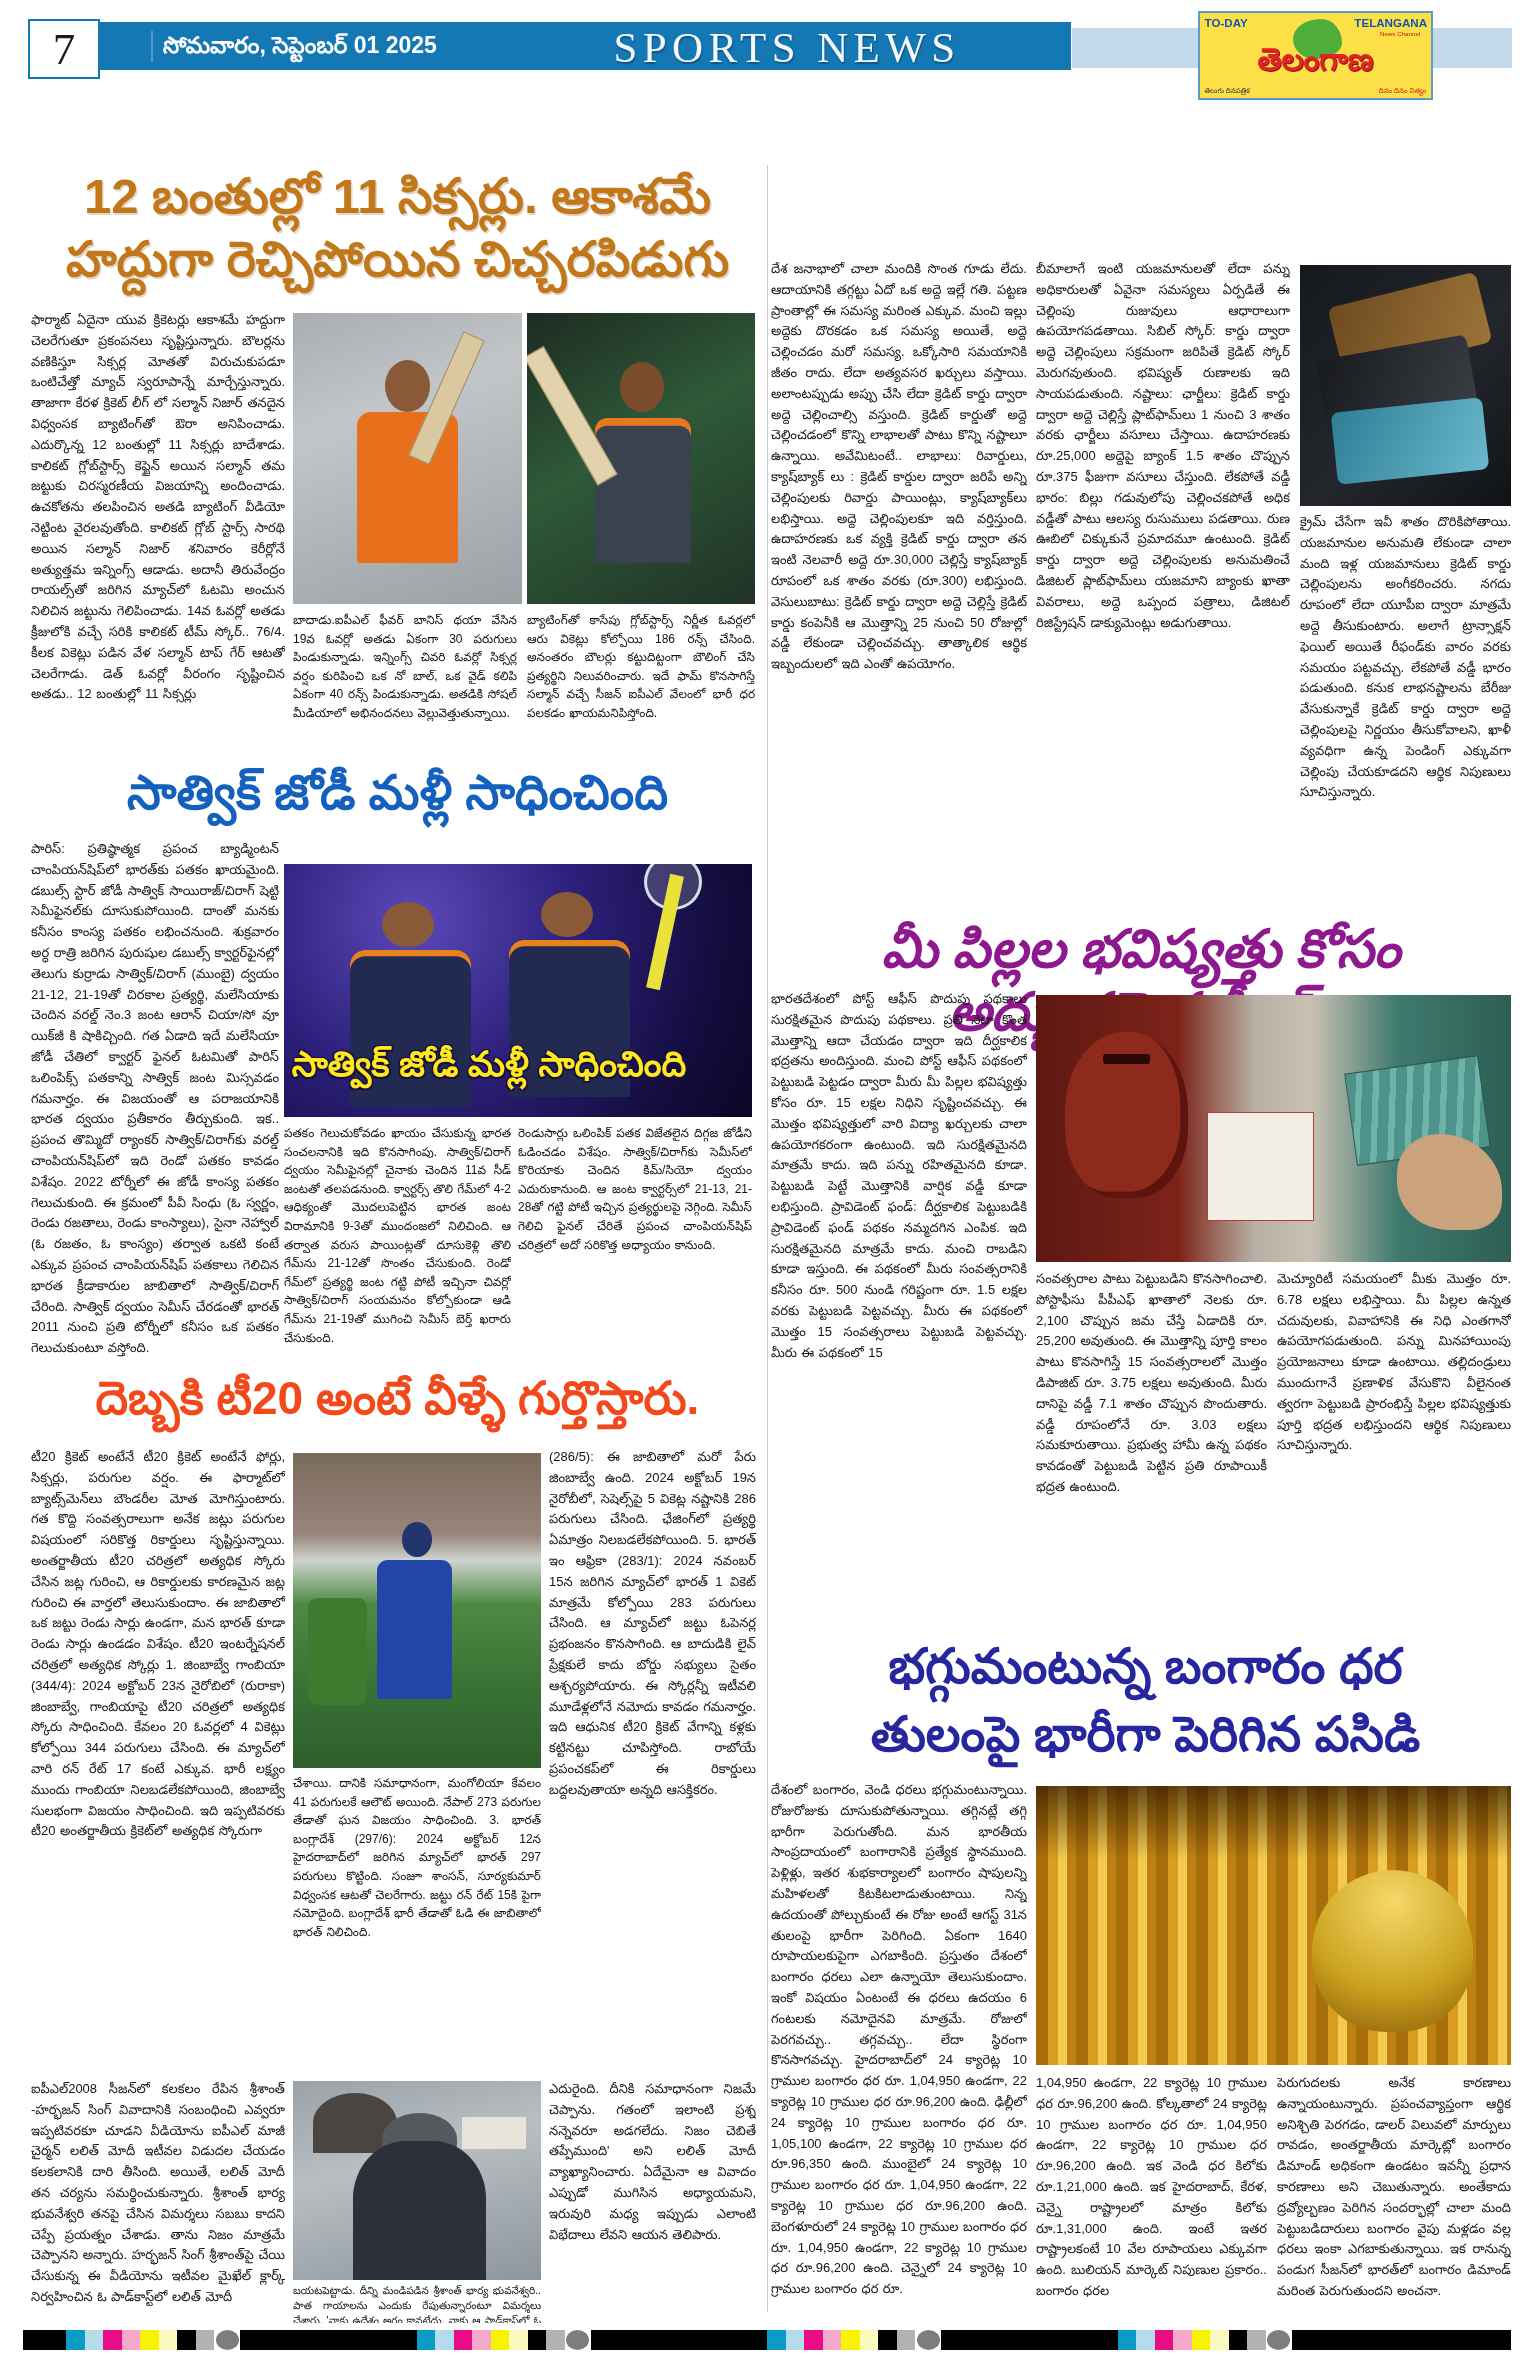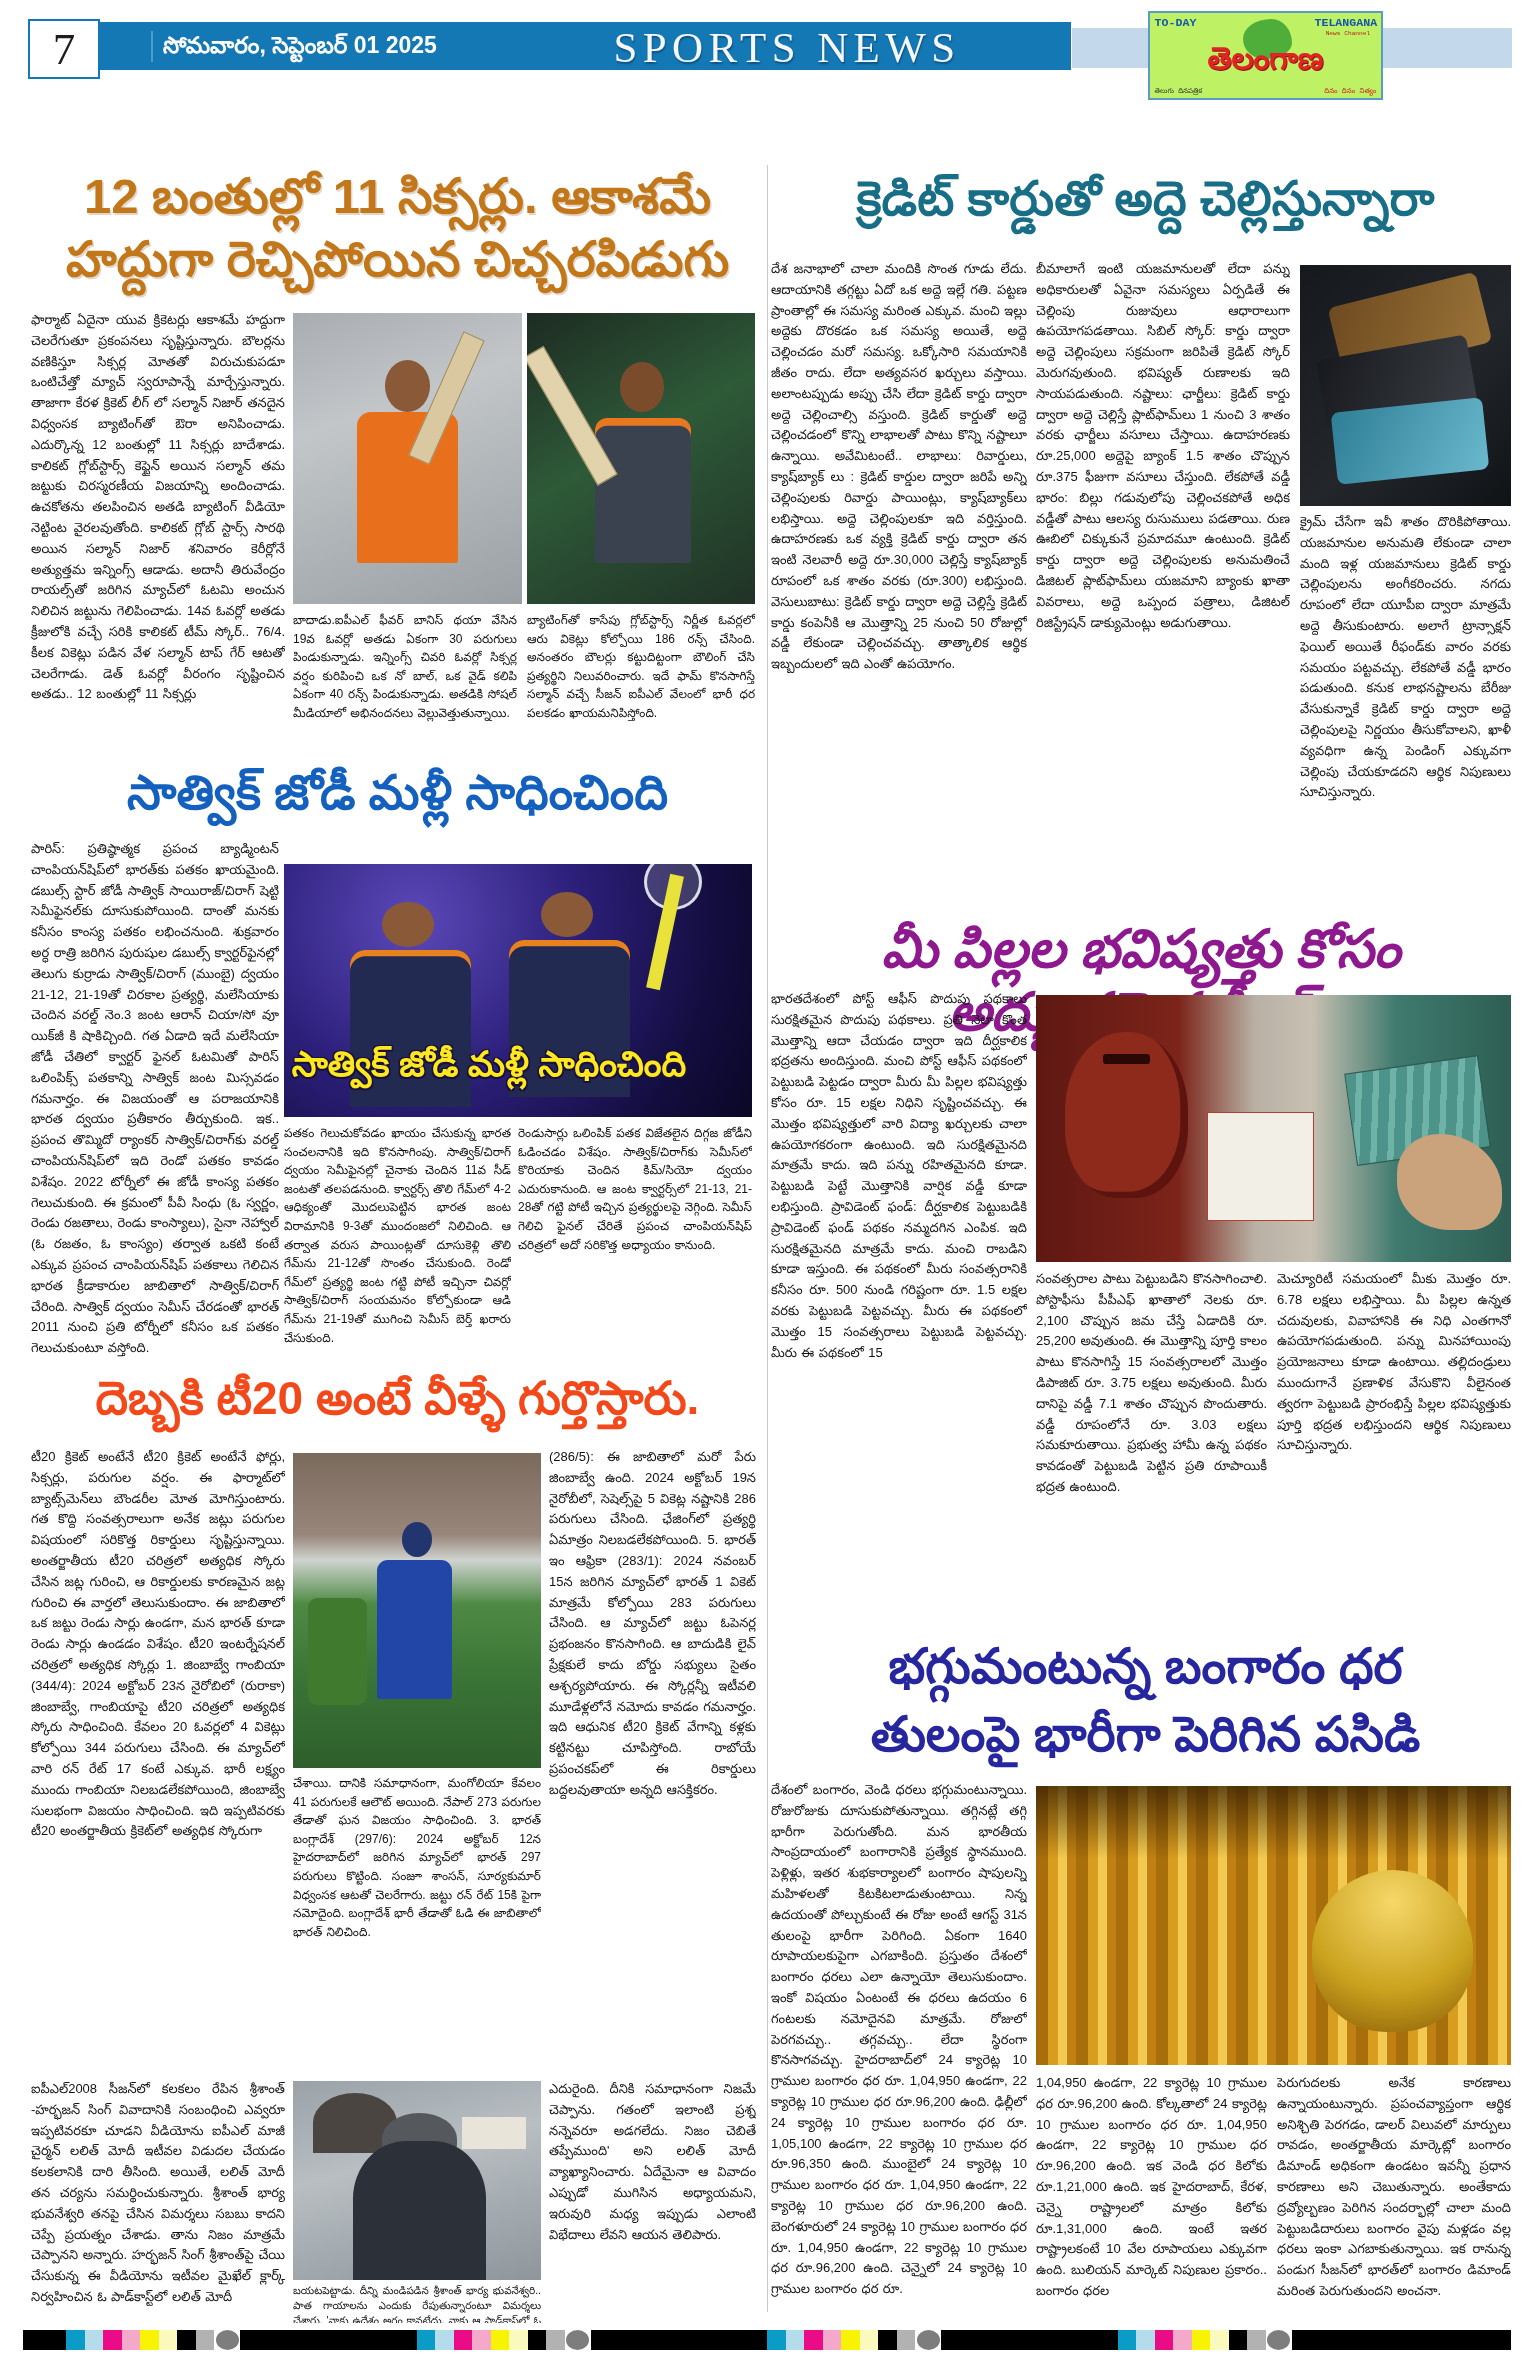--- a/index.html
+++ b/index.html
@@ -10,22 +10,22 @@
   .hdr-numbox{position:absolute;left:28px;top:18.5px;width:68px;height:56px;background:#fff;
     border:2.3px solid #1478b4;display:flex;align-items:center;justify-content:center;
     font-family:"Liberation Serif","DejaVu Serif",serif;font-size:45px;color:#1c1c1c;z-index:3;}
   .hdr-bar{position:absolute;left:35px;top:21.6px;width:1036px;height:48px;background:#1478b4;z-index:1;}
   .hdr-date{position:absolute;left:163px;top:32px;color:#ffffff;font-weight:bold;font-size:23px;z-index:2;}
   .hdr-sep{position:absolute;left:151px;top:31px;width:1.5px;height:31px;background:#4e9cc9;z-index:2;}
   .hdr-title{position:absolute;left:540px;top:23px;width:494px;text-align:center;color:#f4f8fb;
     font-family:"Liberation Serif","DejaVu Serif",serif;font-size:43px;letter-spacing:5.4px;
     text-shadow:0.8px 1.5px 1.5px rgba(10,50,90,.55);z-index:2;}
   .hdr-light{position:absolute;left:1072px;top:28px;width:440px;height:40px;background:#c3d9eb;z-index:0;}
-  .logo{position:absolute;left:1148px;top:10.8px;width:231px;height:85px;background:#bef264;
-    border:2.3px solid #5b9bc8;z-index:4;overflow:hidden;font-family:Liberation Mono, monospace;}
+  .logo{position:absolute;left:1198px;top:10.8px;width:231px;height:85px;background:#fde047;
+    border:2.3px solid #5b9bc8;z-index:4;overflow:hidden;}
   .logo .l-today{position:absolute;left:4.6px;top:3.1px;font-size:11.6px;font-weight:bold;color:#1456ae;}
   .logo .l-tel{position:absolute;right:3.9px;top:3.1px;font-size:11.6px;font-weight:bold;color:#1456ae;}
   .logo .l-chan{position:absolute;right:10.8px;top:17px;font-size:6.2px;color:#c01818;}
   .logo .l-map{position:absolute;left:93px;top:6.2px;width:49px;height:40px;background:#4fae3a;
     border-radius:58% 42% 55% 45%/50% 60% 40% 50%;}
   .logo .l-script{position:absolute;left:0;right:0;top:29px;text-align:center;font-size:31px;
     font-weight:bold;color:#e02424;text-shadow:0.8px 0.8px 0 #8a1010;}
   .logo .l-tag-l{position:absolute;left:4.6px;bottom:2.3px;font-size:7px;color:#333;}
   .logo .l-tag-r{position:absolute;right:4.6px;bottom:2.3px;font-size:7px;color:#d02020;}
 
@@ -123,21 +123,20 @@
     <div class="bat"></div>
   </div>
   <div class="photo ph-cricket2" style="left:527px;top:313px;width:228px;height:291px;">
     <div class="head"></div>
     <div class="jersey"></div>
     <div class="bat"></div>
   </div>
   <div class="col small" style="left:293px;top:611px;width:224px;height:130px;">బాదాడు.ఐపీఎల్ ఫీవర్ బానిస్ థయా వేసిన 19వ ఓవర్లో అతడు ఏకంగా 30 పరుగులు పిండుకున్నాడు. ఇన్నింగ్స్ చివరి ఓవర్లో సిక్సర్ల వర్షం కురిపించి ఒక నో బాల్, ఒక వైడ్ కలిపి ఏకంగా 40 రన్స్ పిండుకున్నాడు. అతడికి సోషల్ మీడియాలో అభినందనలు వెల్లువెత్తుతున్నాయి.</div>
   <div class="col small" style="left:527px;top:611px;width:228px;height:130px;">బ్యాటింగ్‌తో కాసేపు గ్లోబ్‌స్టార్స్ నిర్ణీత ఓవర్లలో ఆరు వికెట్లు కోల్పోయి 186 రన్స్ చేసింది. అనంతరం బౌలర్లు కట్టుదిట్టంగా బౌలింగ్ చేసి ప్రత్యర్థిని నిలువరించారు. ఇదే ఫామ్ కొనసాగిస్తే సల్మాన్ వచ్చే సీజన్ ఐపీఎల్ వేలంలో భారీ ధర పలకడం ఖాయమనిపిస్తోంది.</div>
 
-  <div class="headline" style="left:779px;top:171px;width:733px;font-size:48px;color:#186e86;">క్రెడిట్ కార్డుతో అద్దె చెల్లిస్తున్నారా</div>
   <div class="col" style="left:771px;top:259px;width:256px;height:637px;">దేశ జనాభాలో చాలా మందికి సొంత గూడు లేదు. ఆదాయానికి తగ్గట్టు ఏదో ఒక అద్దె ఇల్లే గతి. పట్టణ ప్రాంతాల్లో ఈ సమస్య మరింత ఎక్కువ. మంచి ఇల్లు అద్దెకు దొరకడం ఒక సమస్య అయితే, అద్దె చెల్లించడం మరో సమస్య. ఒక్కోసారి సమయానికి జీతం రాదు. లేదా అత్యవసర ఖర్చులు వస్తాయి. అలాంటప్పుడు అప్పు చేసి లేదా క్రెడిట్ కార్డు ద్వారా అద్దె చెల్లించాల్సి వస్తుంది. క్రెడిట్ కార్డుతో అద్దె చెల్లించడంలో కొన్ని లాభాలతో పాటు కొన్ని నష్టాలూ ఉన్నాయి. అవేమిటంటే.. లాభాలు: రివార్డులు, క్యాష్‌బ్యాక్ లు : క్రెడిట్ కార్డుల ద్వారా జరిపే అన్ని చెల్లింపులకు రివార్డు పాయింట్లు, క్యాష్‌బ్యాక్‌లు లభిస్తాయి. అద్దె చెల్లింపులకూ ఇది వర్తిస్తుంది. ఉదాహరణకు ఒక వ్యక్తి క్రెడిట్ కార్డు ద్వారా తన ఇంటి నెలవారీ అద్దె రూ.30,000 చెల్లిస్తే క్యాష్‌బ్యాక్ రూపంలో ఒక శాతం వరకు (రూ.300) లభిస్తుంది. వెసులుబాటు: క్రెడిట్ కార్డు ద్వారా అద్దె చెల్లిస్తే క్రెడిట్ కార్డు కంపెనీకి ఆ మొత్తాన్ని 25 నుంచి 50 రోజుల్లో వడ్డీ లేకుండా చెల్లించవచ్చు. తాత్కాలిక ఆర్థిక ఇబ్బందులలో ఇది ఎంతో ఉపయోగం.</div>
   <div class="col" style="left:1036px;top:259px;width:254px;height:637px;">బీమాలాగే ఇంటి యజమానులతో లేదా పన్ను అధికారులతో ఏవైనా సమస్యలు ఏర్పడితే ఈ చెల్లింపు రుజువులు ఆధారాలుగా ఉపయోగపడతాయి. సిబిల్ స్కోర్: కార్డు ద్వారా అద్దె చెల్లింపులు సక్రమంగా జరిపితే క్రెడిట్ స్కోర్ మెరుగవుతుంది. భవిష్యత్ రుణాలకు ఇది సాయపడుతుంది. నష్టాలు: ఛార్జీలు: క్రెడిట్ కార్డు ద్వారా అద్దె చెల్లిస్తే ప్లాట్‌ఫామ్‌లు 1 నుంచి 3 శాతం వరకు ఛార్జీలు వసూలు చేస్తాయి. ఉదాహరణకు రూ.25,000 అద్దెపై బ్యాంక్ 1.5 శాతం చొప్పున రూ.375 ఫీజుగా వసూలు చేస్తుంది. లేకపోతే వడ్డీ భారం: బిల్లు గడువులోపు చెల్లించకపోతే అధిక వడ్డీతో పాటు ఆలస్య రుసుములు పడతాయి. రుణ ఊబిలో చిక్కుకునే ప్రమాదమూ ఉంటుంది. క్రెడిట్ కార్డు ద్వారా అద్దె చెల్లింపులకు అనుమతించే డిజిటల్ ప్లాట్‌ఫామ్‌లు యజమాని బ్యాంకు ఖాతా వివరాలు, అద్దె ఒప్పంద పత్రాలు, డిజిటల్ రిజిస్ట్రేషన్ డాక్యుమెంట్లు అడుగుతాయి.</div>
   <div class="photo ph-cards" style="left:1300px;top:265px;width:211px;height:241px;">
     <div class="card c1"></div>
     <div class="card c2"></div>
     <div class="card c3"></div>
   </div>
   <div class="col" style="left:1300px;top:512px;width:211px;height:384px;">క్రైమ్ చేసేగా ఇవీ శాతం దొరికిపోతాయి. యజమానుల అనుమతి లేకుండా చాలా మంది ఇళ్ల యజమానులు క్రెడిట్ కార్డు చెల్లింపులను అంగీకరించరు. నగదు రూపంలో లేదా యూపీఐ ద్వారా మాత్రమే అద్దె తీసుకుంటారు. అలాగే ట్రాన్సాక్షన్ ఫెయిల్ అయితే రీఫండ్‌కు వారం వరకు సమయం పట్టవచ్చు. లేకపోతే వడ్డీ భారం పడుతుంది. కనుక లాభనష్టాలను బేరీజు వేసుకున్నాకే క్రెడిట్ కార్డు ద్వారా అద్దె చెల్లింపులపై నిర్ణయం తీసుకోవాలని, ఖాళీ వ్యవధిగా ఉన్న పెండింగ్ ఎక్కువగా చెల్లింపు చేయకూడదని ఆర్థిక నిపుణులు సూచిస్తున్నారు.</div>
 
   <div class="headline" style="left:31px;top:765px;width:733px;font-size:48px;color:#1460be;">సాత్విక్ జోడీ మళ్లీ సాధించింది</div>

